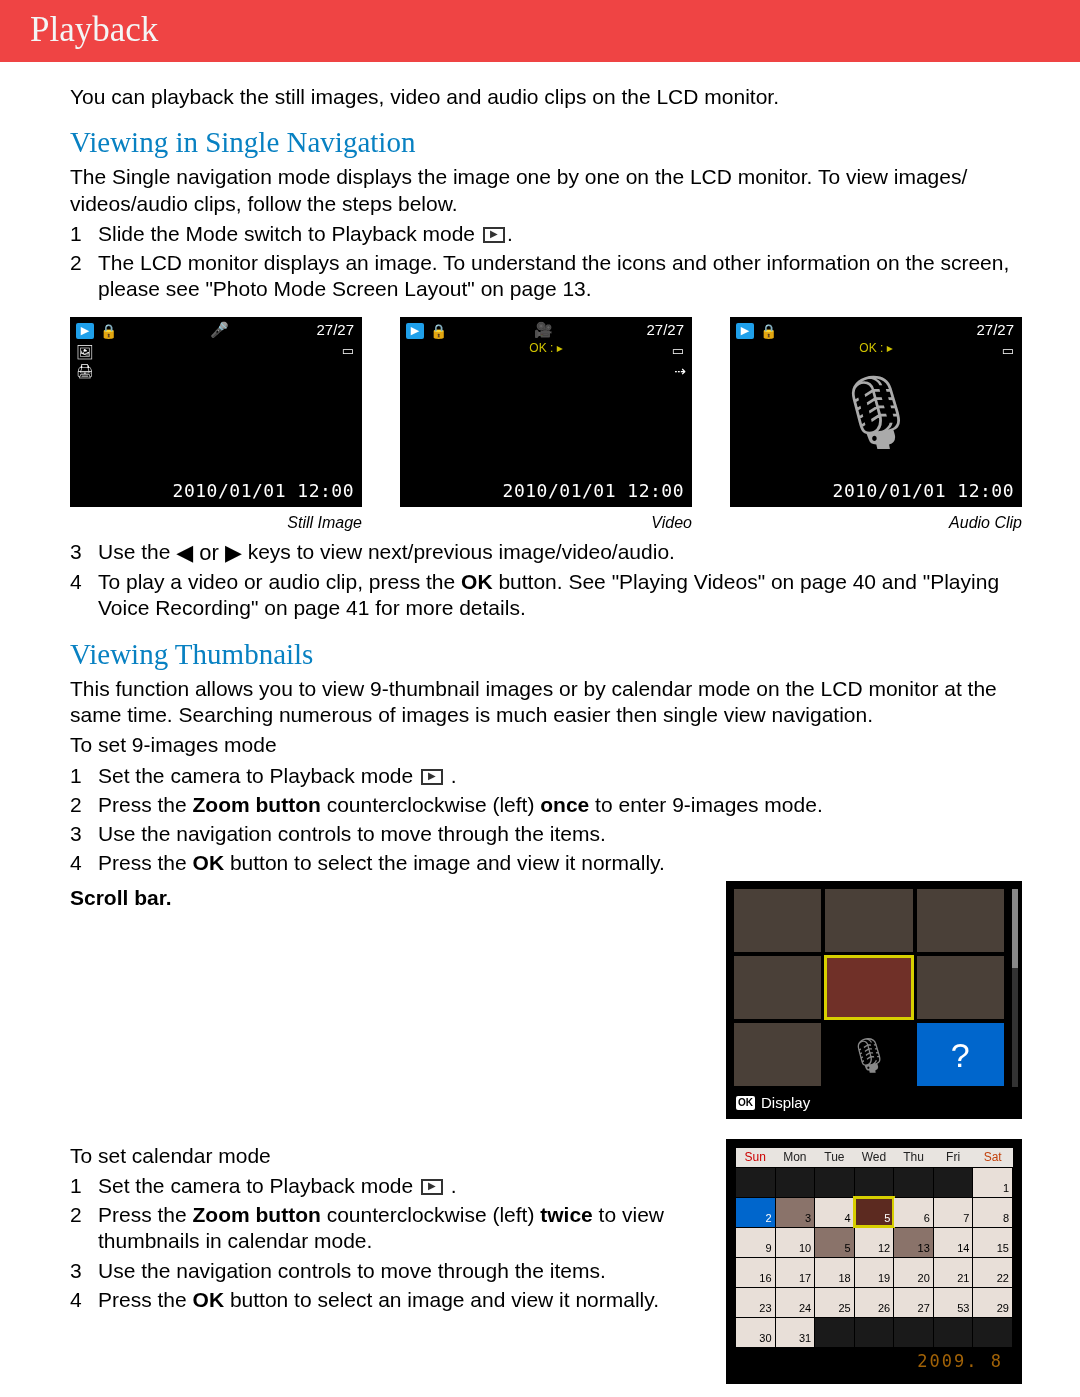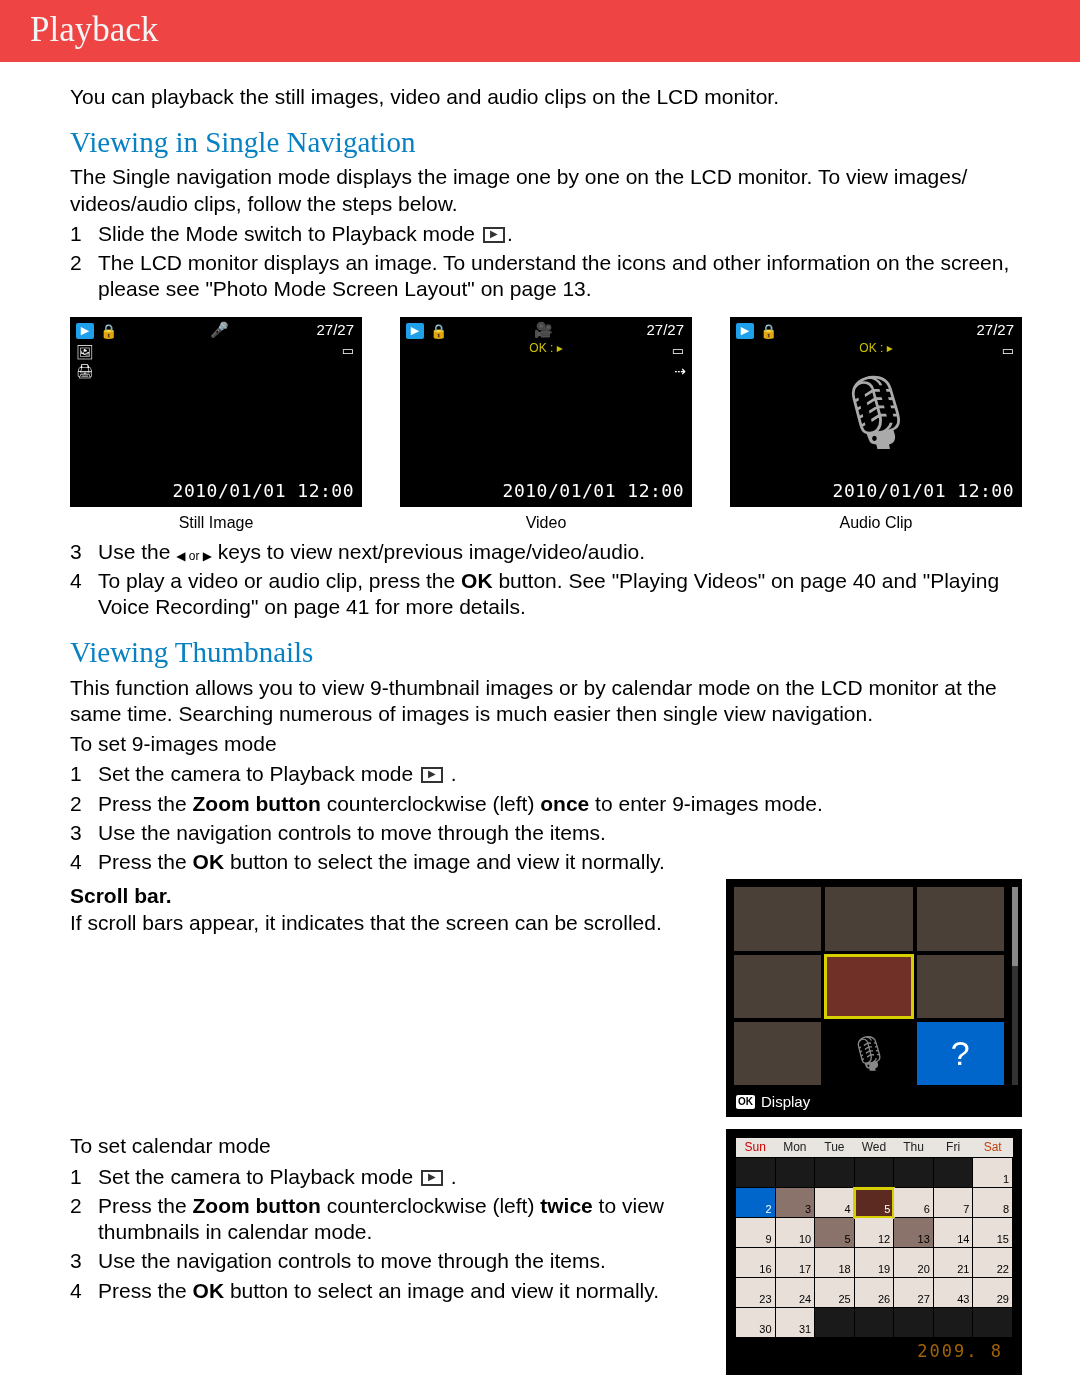--- a/index.html
+++ b/index.html
@@ -21,22 +21,22 @@
   .lcd .lock-ic { color:#fff; font-size:14px; }
   .lcd .mic-y { color:#d7cf00; font-size:15px; margin-left:auto; margin-right:auto; position:absolute; left:48%; top:4px;}
   .lcd .cam-y { color:#d7cf00; font-size:15px; position:absolute; left:46%; top:4px;}
   .lcd .cnt { position:absolute; right:8px; top:4px; font-size:15px; }
   .lcd .ok { position:absolute; left:50%; top:24px; transform:translateX(-50%); font-size:12px; color:#cfc200;text-align:right;}
   .lcd .batt { position:absolute; right:8px; top:26px; font-size:13px; }
   .lcd .side { position:absolute; left:6px; top:26px; font-size:14px; line-height:1.4;}
   .lcd .side2 { position:absolute; right:6px; top:46px; font-size:14px;}
   .lcd .ts { position:absolute; right:8px; bottom:4px; font-size:18px; letter-spacing:0.5px; font-family: monospace;}
   .lcd .bigmic { position:absolute; left:50%; top:50%; transform:translate(-50%,-50%); color:#aaa; font-size:72px; }
-  .caption { text-align: center; font-size: 16px; margin-top: 6px; font-weight:300; }
-  .arrows { display:inline-block; font-size:12px; vertical-align:-1px;}
+  .caption { text-align: right; font-size: 16px; margin-top: 6px; font-weight:300;font-style:italic; }
+  .arrows { display:inline-block; font-size:22px; vertical-align:-1px;}
   .pb-icon { display:inline-block; border:2px solid #333; width:22px; height:16px; vertical-align:-2px; position:relative; margin:0 2px;}
   .pb-icon::after { content:"▶"; font-size:10px; position:absolute; left:5px; top:-1px; color:#333;}
   strong { font-weight: 700; }
   .row { display:flex; gap:24px; align-items:flex-start; margin-top:4px;}
   .row .col-l { flex:1; }
   .row .col-r { width: 296px; flex:none;}
   .thumb9 { background:#000; height:238px; position:relative; }
   .thumb9 .grid { position:absolute; top:8px; left:8px; right:18px; bottom:32px; display:grid; grid-template-columns:repeat(3,1fr); grid-template-rows:repeat(3,1fr); gap:4px;}
   .thumb9 .cell { background:#4a4038; }
   .thumb9 .cell.sel { outline:3px solid #d7cf00; outline-offset:-2px; background:#703028;}
@@ -159,21 +159,21 @@
       </li>
     <li>
         <span class="num">4</span>
         <span class="txt">Press the <strong>OK</strong> button to select the image and view it normally.</span>
       </li>
   </ol>
 
   <div class="row">
     <div class="col-l">
       <p><strong>Scroll bar.</strong><br>
-      <span>If scroll bars appear, it indicates that the screen can be scrolled.</span></p>
+      </p>
     </div>
     <div class="col-r">
       <div class="thumb9">
         <div class="grid">
           <div class="cell"></div>
             <div class="cell"></div>
             <div class="cell"></div>
           <div class="cell"></div>
             <div class="cell sel"></div>
             <div class="cell"></div>
@@ -183,21 +183,21 @@
         </div>
         <div class="sbar"></div>
         <div class="bot">
             <span class="okb">OK</span>
             <span>Display</span>
           </div>
       </div>
     </div>
   </div>
 
-  <div class="row" style="margin-top:12px;">
+  <div class="row" style="margin-top:20px;">
     <div class="col-l">
       <p>To set calendar mode</p>
       <ol>
         <li>
             <span class="num">1</span>
             <span class="txt"><span>Set the camera to Playback mode </span><span class="pb-icon"></span><span> .</span></span>
           </li>
         <li>
             <span class="num">2</span>
             <span class="txt">Press the <strong>Zoom button</strong> counterclockwise (left) <strong>twice</strong> to view thumbnails in calendar mode.</span>
@@ -260,21 +260,21 @@
                 <td>20</td>
                 <td>21</td>
                 <td>22</td>
               </tr>
           <tr>
                 <td>23</td>
                 <td>24</td>
                 <td>25</td>
                 <td>26</td>
                 <td>27</td>
-                <td>43</td>
+                <td>53</td>
                 <td>29</td>
               </tr>
           <tr>
                 <td>30</td>
                 <td>31</td>
                 <td class="dark"></td>
                 <td class="dark"></td>
                 <td class="dark"></td>
                 <td class="dark"></td>
                 <td class="dark"></td>

